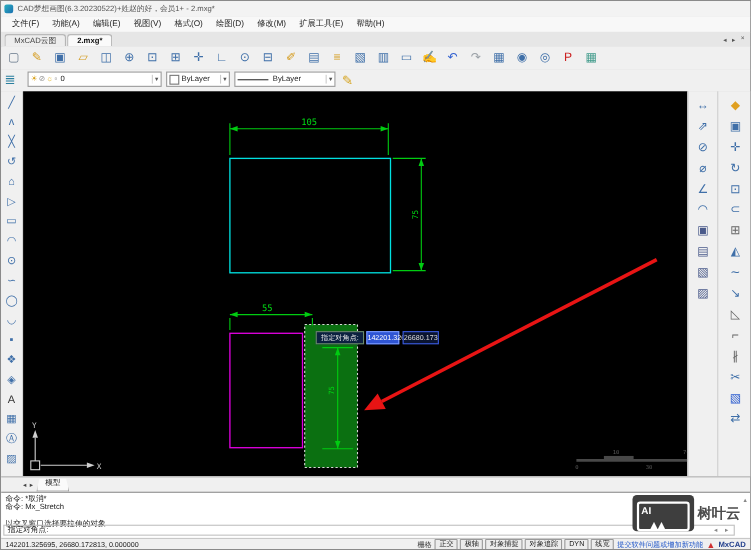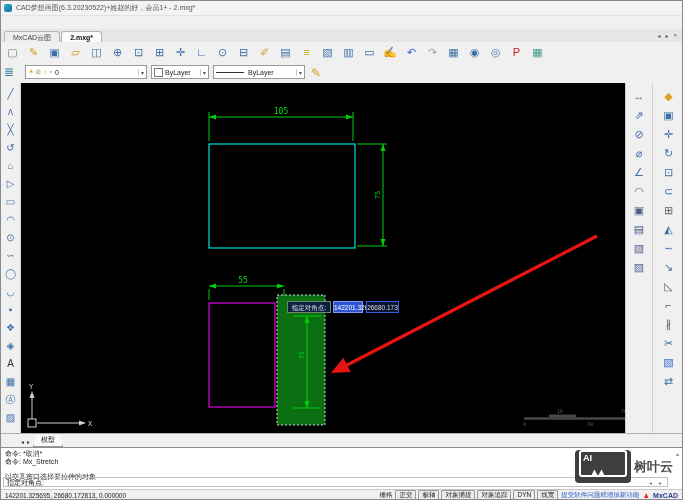--- a/index.html
+++ b/index.html
@@ -53,21 +53,21 @@
   
   .cmdwin{top:446px;height:42px;background:#fff;border-top:1px solid #8a8a8a;font-size:7px;color:#222;box-sizing:border-box;}
   .cmdhist{position:absolute;left:4px;top:2px;right:14px;}
   .cline{height:7.5px;line-height:7.5px;white-space:pre;min-height:7.5px;}
   .cmdprompt{position:absolute;left:2px;right:14px;bottom:2px;height:10px;line-height:9px;border:1px solid #c0c0c0;padding-left:3px;box-sizing:border-box;}
   .vscroll{position:absolute;right:3px;top:2px;font-size:6px;color:#888;}
   .hscroll{position:absolute;right:30px;bottom:3px;font-size:6px;color:#888;}
   .hscroll2{position:absolute;right:20px;bottom:3px;font-size:6px;color:#888;}
   
   .watermark{position:absolute;left:574px;top:449px;display:flex;align-items:center;gap:3px;z-index:5;}
-  .wm-box{width:56px;height:33px;background:#3e3e3e;border-radius:4px;display:flex;align-items:flex-start;justify-content:center;flex:none;}
+  .wm-box{width:56px;height:33px;background:#3e3e3e;border-radius:4px;display:flex;align-items:flex-end;justify-content:center;flex:none;}
   .wm-frame{width:44px;height:23px;border:2px solid #fff;border-radius:3px;position:relative;overflow:hidden;}
   .wm-ai{position:absolute;left:2px;top:1px;color:#fff;font-weight:bold;font-size:9px;}
   .wm-peaks{position:absolute;bottom:-3px;left:8px;color:#fff;font-size:11px;letter-spacing:-4px;}
   .wm-name{font-size:13px;font-weight:bold;color:#4c4c4c;white-space:nowrap;}
   
   .statusbar{top:488px;height:12px;background:#f0f0f0;border-top:1px solid #c8c8c8;display:flex;align-items:center;justify-content:space-between;padding:0 4px;box-sizing:border-box;}
   .coords{font-size:6.5px;color:#222;}
   .sright{display:flex;align-items:center;gap:3px;}
   .gridlabel{font-size:6.5px;color:#333;}
   .stoggles{display:flex;gap:2px;}
@@ -80,20 +80,32 @@
 </head>
 <body>
 
 <div id="app">
 
   <div class="bar titlebar">
     <span class="appicon"></span>
     <span class="title">CAD梦想画图(6.3.20230522)+姓赵的好，会员1+ - 2.mxg*</span>
   </div>
 
+  <div class="bar menubar">
+
+  <span class="mitem">文件(F)</span>
+      <span class="mitem">功能(A)</span>
+      <span class="mitem">编辑(E)</span>
+      <span class="mitem">视图(V)</span>
+      <span class="mitem">格式(O)</span>
+      <span class="mitem">绘图(D)</span>
+      <span class="mitem">修改(M)</span>
+      <span class="mitem">扩展工具(E)</span>
+      <span class="mitem">帮助(H)</span>
+    </div>
 
   <div class="bar tabbar">
     <span class="dtab">MxCAD云图</span>
     <span class="dtab active">2.mxg*</span>
   </div>
   <span class="tabnav">
     <span>◂</span>
     <span>▸</span>
     <span>×</span>
   </span>

